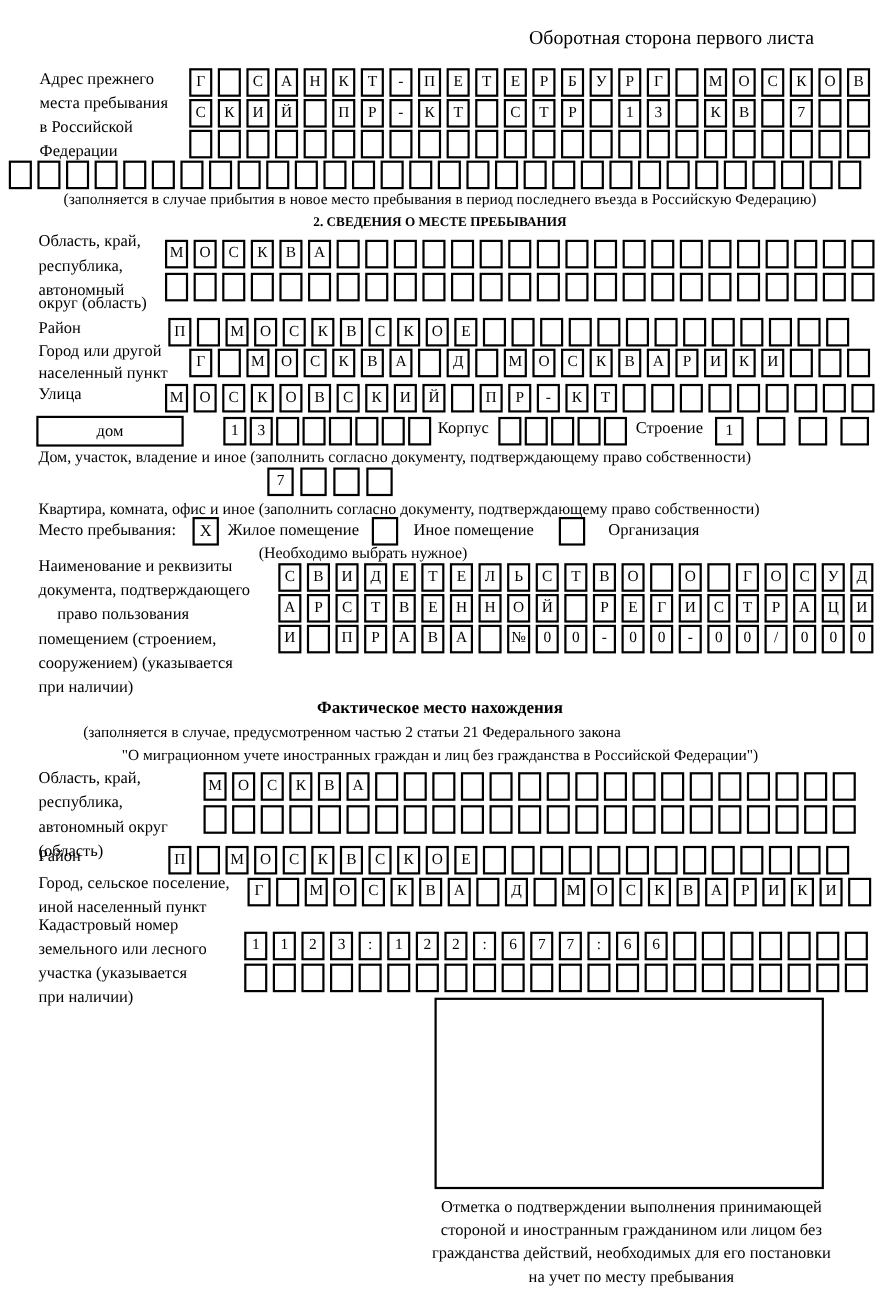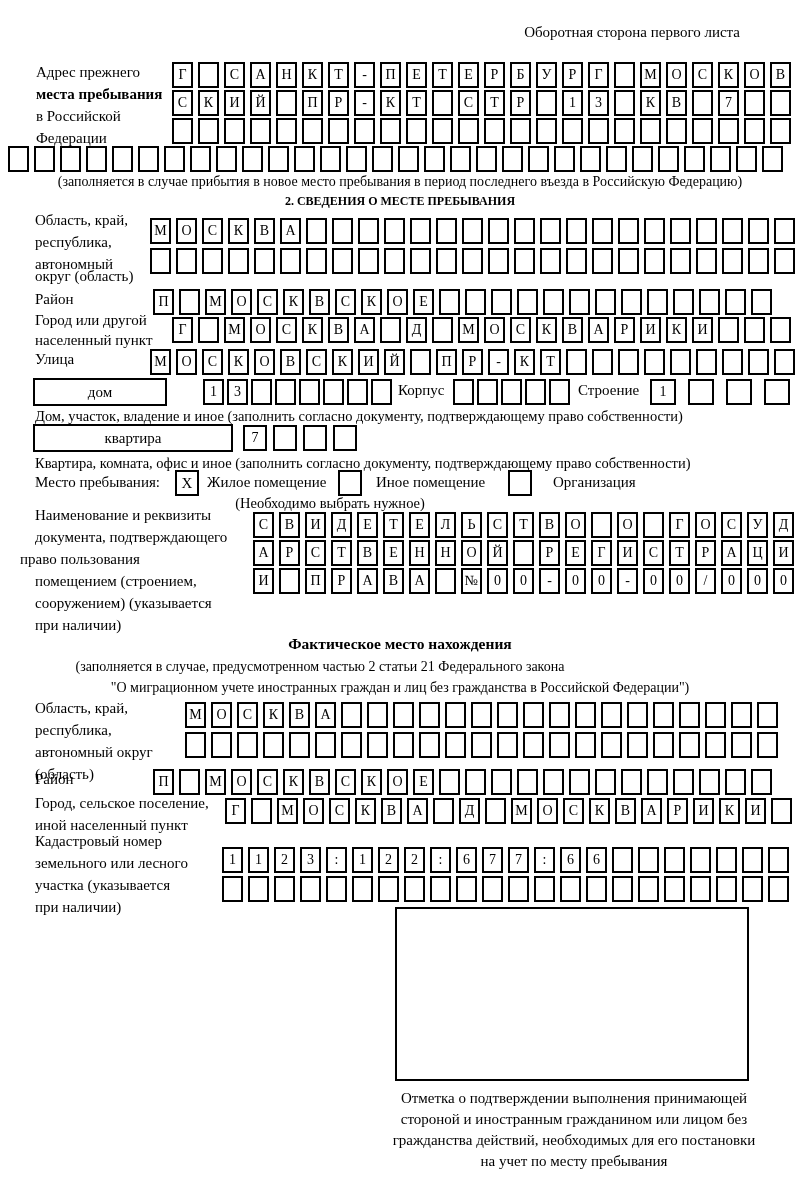--- a/index.html
+++ b/index.html
@@ -31,24 +31,24 @@
     font-size:15px; line-height:22px; text-align:center;
   }
   .stamp-box { position:absolute; border:2px solid #000; background:#fff; }
   .stamp-cap { position:absolute; font-size:15px; line-height:21px; text-align:center; }
 </style>
 </head>
 <body>
 
 <div id="form">
 
-  <div class="lbl" style="top:24px; right:60px; font-size:15px;">Оборотная сторона первого листа</div>
+  <div class="lbl" style="top:24px; right:60px; font-size:18px;">Оборотная сторона первого листа</div>
 
   <div class="lbl" style="left:36px; top:64px;">Адрес прежнего</div>
-  <div class="lbl" style="left:36px; top:86px;font-weight:bold;">места пребывания</div>
+  <div class="lbl" style="left:36px; top:86px;">места пребывания</div>
   <div class="lbl" style="left:36px; top:108px;">в Российской</div>
   <div class="lbl" style="left:36px; top:130px;">Федерации</div>
 
   <div class="row" style="left:172px; top:62px;">
       <div class="cell">Г</div>
       <div class="cell"></div>
       <div class="cell">С</div>
       <div class="cell">А</div>
       <div class="cell">Н</div>
       <div class="cell">К</div>
@@ -326,41 +326,40 @@
     </div>
   <div class="lbl" style="left:578px; top:382px;">Строение</div>
   <div class="row wide" style="left:650px; top:379px;">
       <div class="cell">1</div>
       <div class="cell"></div>
       <div class="cell"></div>
       <div class="cell"></div>
     </div>
   <div class="lbl" style="left:35px; top:408px; font-size:14.5px;">Дом, участок, владение и иное (заполнить согласно документу, подтверждающему право собственности)</div>
 
-  <div class="typebox" style="left:33px; top:424px; width:200px;">квартира</div>
   <div class="row apt" style="left:243px; top:425px;">
       <div class="cell">7</div>
       <div class="cell"></div>
       <div class="cell"></div>
       <div class="cell"></div>
     </div>
   <div class="lbl" style="left:35px; top:455px; font-size:14.5px;">Квартира, комната, офис и иное (заполнить согласно документу, подтверждающему право собственности)</div>
 
   <div class="lbl" style="left:35px; top:474px;">Место пребывания:</div>
   <div class="chk" style="left:175px; top:470px;">X</div>
   <div class="lbl" style="left:207px; top:474px;">Жилое помещение</div>
   <div class="chk" style="left:338px; top:470px;"></div>
   <div class="lbl" style="left:376px; top:474px;">Иное помещение</div>
   <div class="chk" style="left:508px; top:470px;"></div>
   <div class="lbl" style="left:553px; top:474px;">Организация</div>
   <div class="note" style="left:180px; top:495px; width:300px; font-size:14.5px;">(Необходимо выбрать нужное)</div>
 
   <div class="lbl" style="left:35px; top:507px;">Наименование и реквизиты</div>
   <div class="lbl" style="left:35px; top:529px;">документа, подтверждающего</div>
-  <div class="lbl" style="left:20px; top:551px;">право пользования</div>
+  <div class="lbl" style="left:52px; top:551px;">право пользования</div>
   <div class="lbl" style="left:35px; top:573px;">помещением (строением,</div>
   <div class="lbl" style="left:35px; top:595px;">сооружением) (указывается</div>
   <div class="lbl" style="left:35px; top:617px;">при наличии)</div>
   <div class="row" style="left:253px; top:512px;">
       <div class="cell">С</div>
       <div class="cell">В</div>
       <div class="cell">И</div>
       <div class="cell">Д</div>
       <div class="cell">Е</div>
       <div class="cell">Т</div>

